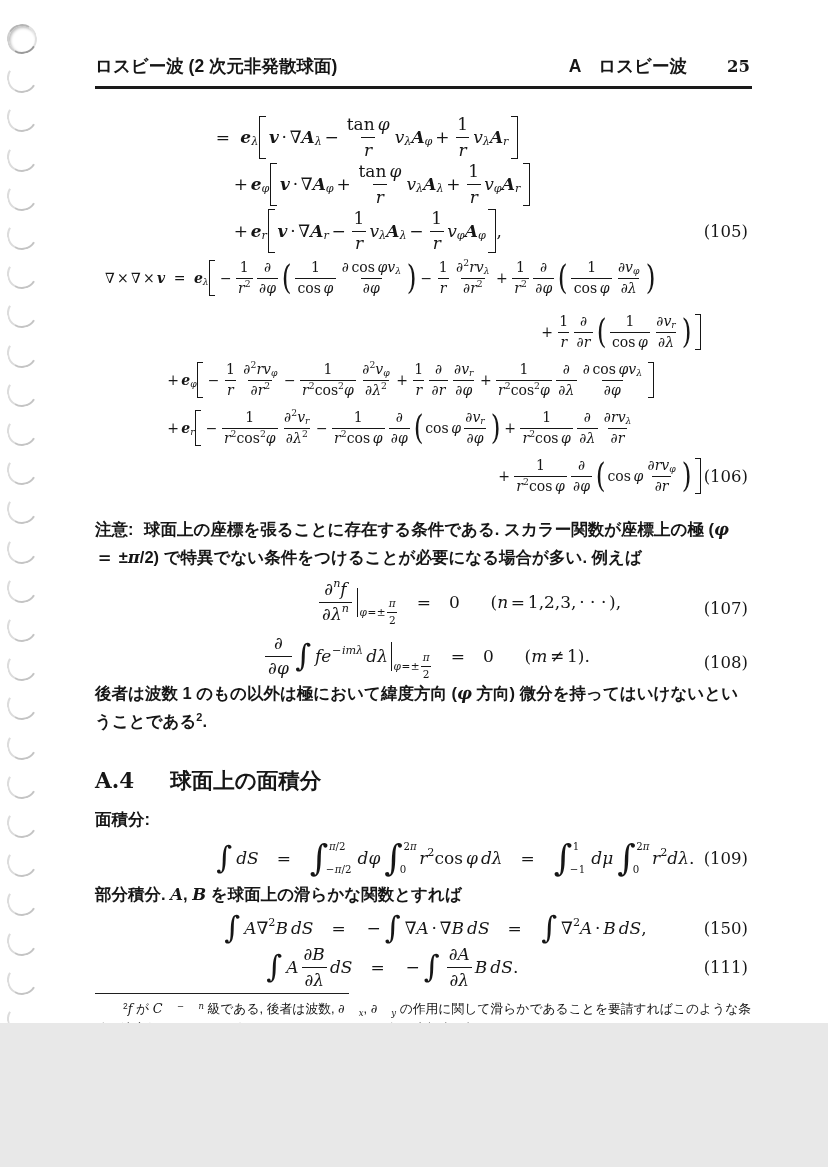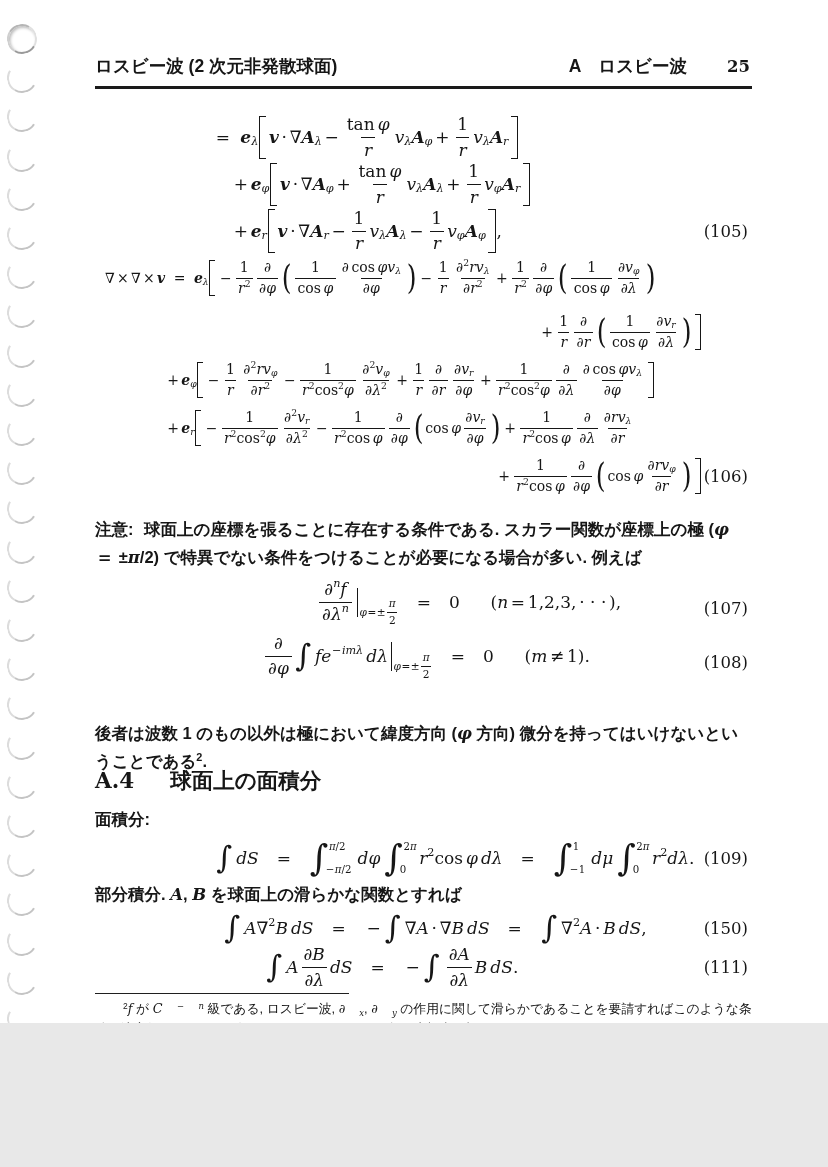--- a/index.html
+++ b/index.html
@@ -17,21 +17,21 @@
   .header .sect{margin-right:40px;}
   .header .pnum{font-family:"DejaVu Serif",serif;font-size:16.5px;font-weight:700;}
   .hrule{position:absolute;left:95px;right:76px;top:86px;border-top:3px solid #1a1a1a;}
   .ftrule{position:absolute;left:88px;right:70px;top:1046px;border-top:2px solid #1a1a1a;}
   .footer{position:absolute;left:88px;right:70px;top:1054px;display:flex;align-items:baseline;
           font-family:"DejaVu Serif",serif;font-size:15px;font-weight:600;}
   .footer .spacer{flex:1;}
   
   .jpara{position:absolute;left:95px;width:654px;font-size:16.5px;line-height:1.68;font-weight:600;}
   .note-para{top:516px;}
-  .conclusion{top:720px;}
+  .conclusion{top:680px;}
   .jbold{font-weight:800;margin-right:6px;}
   .sec-head{position:absolute;left:95px;top:766px;font-size:21.5px;font-weight:800;}
   .sec-label{font-family:"DejaVu Serif",serif;font-weight:700;margin-right:30px;}
   .area-label{position:absolute;left:95px;top:809px;font-size:16.5px;font-weight:800;}
   .partial{position:absolute;left:95px;top:884px;width:654px;font-size:16.5px;font-weight:600;}
   .fnrule{position:absolute;left:95px;top:993px;width:254px;border-top:1.8px solid #1f1f1f;}
   .footnote{position:absolute;left:95px;top:999px;width:662px;font-size:12.8px;line-height:1.6;
             font-weight:500;text-indent:14px;}
   
   #eqs{position:absolute;inset:0;}
@@ -1150,21 +1150,21 @@
   <div class="area-label">面積分:</div>
 
   <div class="partial"><span class="m-in"><span class="tx">部分積分.</span><span style="display: inline-block; width: 0.28em;"></span><span class="it">A</span><span class="tx">,</span><span style="display: inline-block; width: 0.28em;"></span><span class="it">B</span><span style="display: inline-block; width: 0.28em;"></span><span class="tx">を球面上の滑らかな関数とすれば</span></span></div>
 
   <div class="fnrule"></div>
   <div class="footnote"><span class="m-in"><span class="rm"><span class="sup">
             <span class="tx">2</span>
           </span></span><span class="it">f</span><span style="display: inline-block; width: 0.28em;"></span><span class="tx">が</span><span style="display: inline-block; width: 0.28em;"></span><span class="it">C</span><span class="sup">
           <span class="op">−</span>
           <span class="it">n</span>
-        </span><span style="display: inline-block; width: 0.28em;"></span><span class="tx">級である,</span><span style="display: inline-block; width: 0.28em;"></span><span class="tx">ロスビー波,</span><span style="display: inline-block; width: 0.28em;"></span><span class="it">∂</span><span class="sub">
+        </span><span style="display: inline-block; width: 0.28em;"></span><span class="tx">級である,</span><span style="display: inline-block; width: 0.28em;"></span><span class="tx">後者は波数,</span><span style="display: inline-block; width: 0.28em;"></span><span class="it">∂</span><span class="sub">
           <span class="it">x</span>
         </span><span class="tx">,</span><span style="display: inline-block; width: 0.28em;"></span><span class="it">∂</span><span class="sub">
           <span class="it">y</span>
         </span><span style="display: inline-block; width: 0.28em;"></span><span class="tx">の作用に関して滑らかであることを要請すればこのような条件が適宜得られる.</span><span style="display: inline-block; width: 0.28em;"></span><span class="tx">よく使うのは</span><span style="display: inline-block; width: 0.28em;"></span><span class="tx">∇</span><span class="sup">
           <span class="tx">2</span>
         </span><span class="it">f</span><span style="display: inline-block; width: 0.28em;"></span><span class="tx">スカラー関数が座標上の極.</span></span></div>
 
   <div class="ftrule"></div>
 </div>
 

